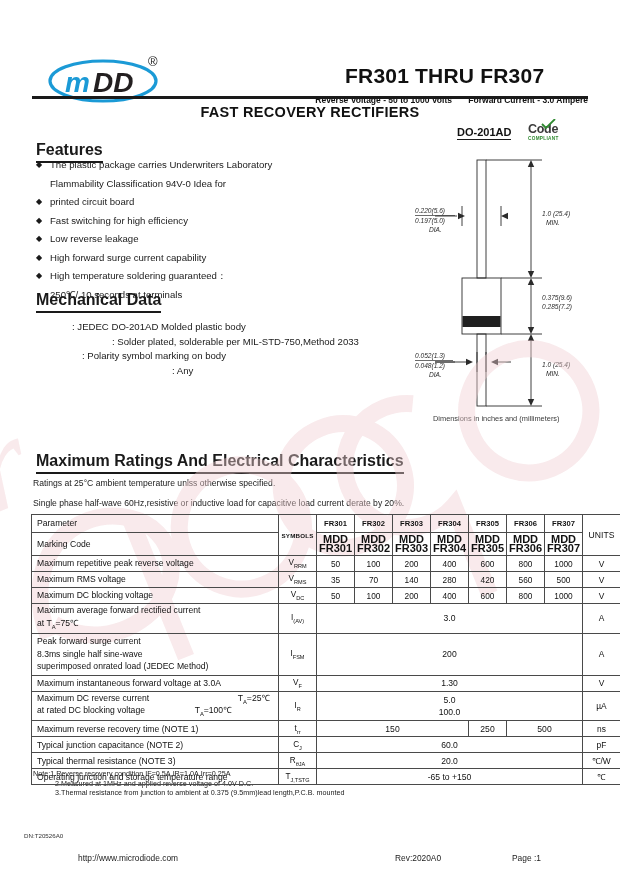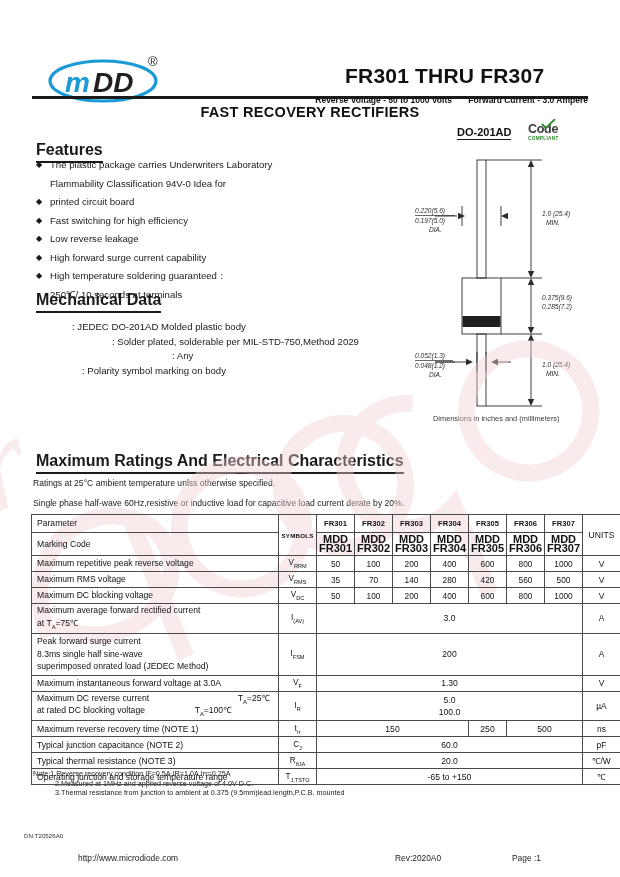--- a/index.html
+++ b/index.html
@@ -191,23 +191,23 @@
     <div class="feat-row">
       <div class="feat-bullet">◆</div>
       <div class="feat-txt">High temperature soldering guaranteed：</div>
     </div>
     <div class="feat-cont">250℃/  10 seconds at terminals</div>
   </div>
 
   <div class="sect-h" id="mech-h">Mechanical Data</div>
   <div class="mech">
     <div class="mech-line mech-i0">: JEDEC DO-201AD Molded plastic body</div>
-    <div class="mech-line mech-i1">: Solder plated, solderable per MIL-STD-750,Method 2029</div>
+    <div class="mech-line mech-i1">: Solder plated, solderable per MIL-STD-750,Method 2033</div>
+    <div class="mech-line mech-i2">: Polarity symbol  marking on body</div>
     <div class="mech-line mech-i3">: Any</div>
-    <div class="mech-line mech-i2">: Polarity symbol  marking on body</div>
   </div>
 
   <div class="pkg">
     <div class="pkg-title">DO-201AD</div>
 
     <div class="rohs">
       <svg class="tick" width="16" height="10" viewBox="0 0 16 10" xmlns="http://www.w3.org/2000/svg">
         <path d="M1 5 L5 9 L14 0" fill="none" stroke="#2f8a30" stroke-width="1.8"></path>
       </svg>
       <div class="rohs-t">Code</div>

